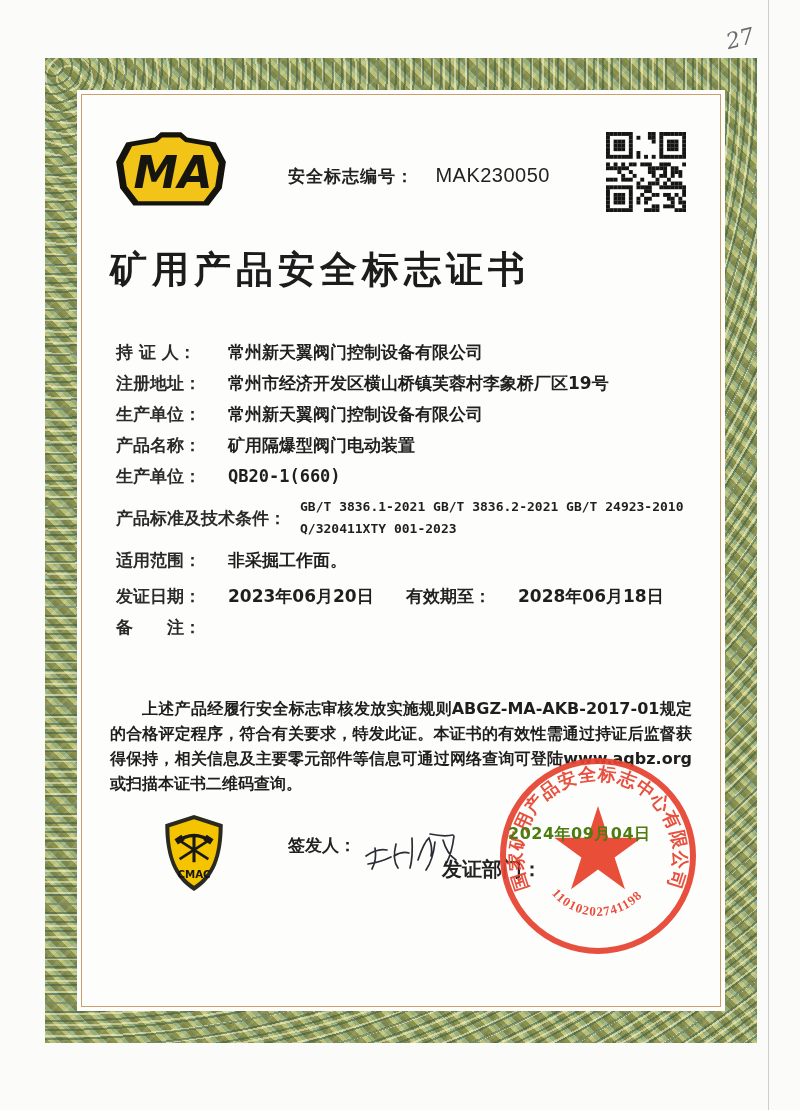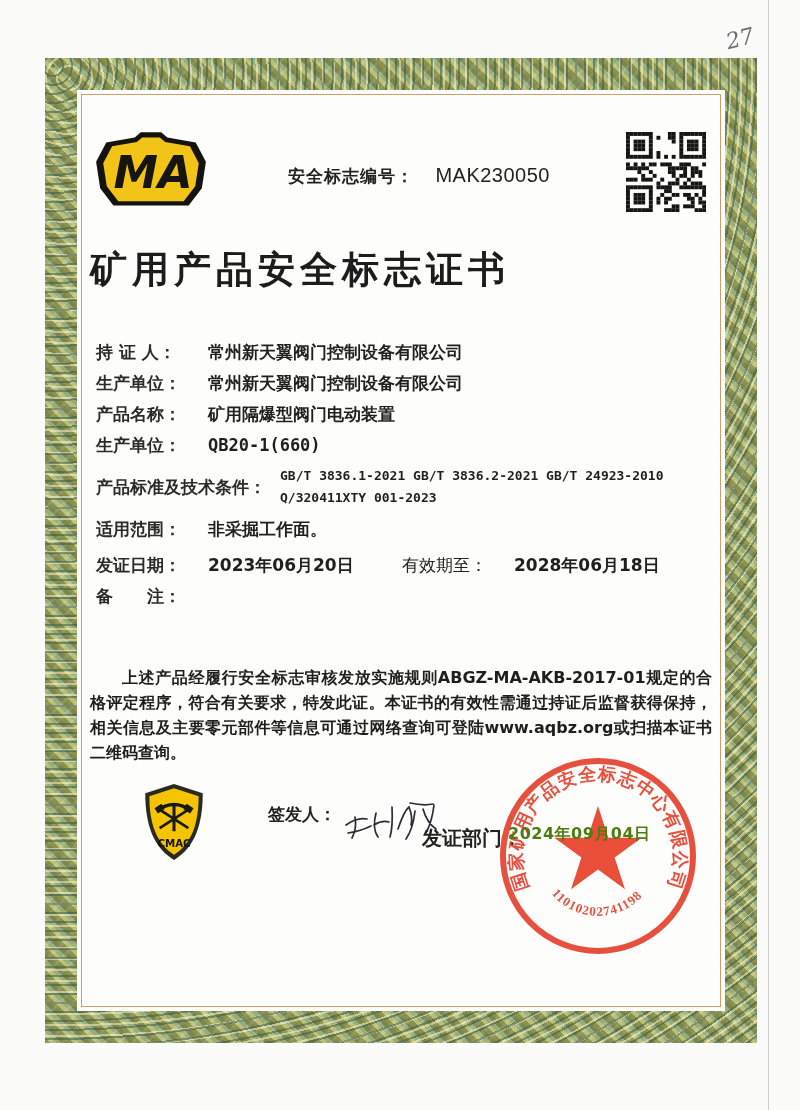--- a/index.html
+++ b/index.html
@@ -21,21 +21,21 @@
     background-image:
       repeating-radial-gradient(circle at 8px 8px, rgba(58,92,72,.55) 0 2px, transparent 2px 9px),
       repeating-radial-gradient(circle at 24px 20px, rgba(255,250,210,.5) 0 2px, transparent 2px 11px),
       repeating-linear-gradient(45deg, rgba(111,125,60,.55) 0 4px, rgba(207,208,142,.5) 4px 8px, rgba(127,174,153,.45) 8px 12px, rgba(60,74,42,.4) 12px 16px),
       repeating-linear-gradient(-45deg, rgba(255,255,230,.25) 0 3px, transparent 3px 10px);
     padding:36px;
   }
   .inner{
     position:relative;width:100%;height:100%;box-sizing:border-box;
     background:#fdfdfc;border:1px solid #cf9c6b;outline:4px solid #fdfdfc;
-    padding:0 8px;
+    padding:0 28px;
   }
   
   .hdr{display:flex;align-items:center;margin-top:34px;}
   .hdr-mid{flex:1;text-align:center;font-size:17px;margin-top:8px;}
   .hdr-mid .lbl{font-weight:600;letter-spacing:1px;}
   .hdr-mid .num{font-family:Liberation Sans, sans-serif;font-size:20px;margin-left:16px;letter-spacing:.5px;}
   .qr{width:80px;height:80px;margin-right:6px;}
   
   .title{
     margin-top:30px;font-size:37px;font-weight:800;
@@ -43,21 +43,21 @@
   }
   
   .rows{margin-top:46px;padding-left:6px;}
   .row{display:flex;font-size:17px;line-height:22px;margin-bottom:9px;}
   .row .lbl{font-weight:700;flex:0 0 112px;white-space:nowrap;color:#2a2a2a;}
   .row .val{font-weight:700;color:#1f1f1f;}
   .row.std .lbl{flex:0 0 auto;margin-right:14px;align-self:center;}
   .row.std .val{flex:1;font-family:"DejaVu Sans Mono","Liberation Mono",monospace;font-size:13px;}
   .row.spec .val{font-family:"DejaVu Sans Mono","Liberation Mono",monospace;}
   .row.dates .val{flex:0 0 170px;}
-  .row.dates .lbl2{font-weight:400;flex:0 0 112px;margin-left:24px;white-space:nowrap;}
+  .row.dates .lbl2{font-weight:700;flex:0 0 112px;margin-left:8px;white-space:nowrap;}
   .row.remark{margin-top:4px;}
   
   .statement{
     margin-top:58px;font-size:16px;font-weight:700;line-height:25px;
     text-align:justify;text-indent:2em;color:#1e1e1e;
   }
   
   .footer{position:relative;height:180px;margin-top:6px;}
   .cmac{position:absolute;left:52px;top:12px;}
   .signer{position:absolute;left:178px;top:32px;font-size:17px;font-weight:700;}
@@ -310,20 +310,24 @@
     </div>
 
     <div class="title">矿用产品安全标志证书</div>
 
     <div class="rows">
       <div class="row">
         <span class="lbl">持 证 人：</span>
         <span class="val">常州新天翼阀门控制设备有限公司</span>
       </div>
       <div class="row">
+        <span class="lbl">注册地址：</span>
+        <span class="val">常州市经济开发区横山桥镇芙蓉村李象桥厂区19号</span>
+      </div>
+      <div class="row">
         <span class="lbl">生产单位：</span>
         <span class="val">常州新天翼阀门控制设备有限公司</span>
       </div>
       <div class="row">
         <span class="lbl">产品名称：</span>
         <span class="val">矿用隔爆型阀门电动装置</span>
       </div>
       <div class="row spec">
         <span class="lbl">生产单位：</span>
         <span class="val">QB20-1(660)</span>

